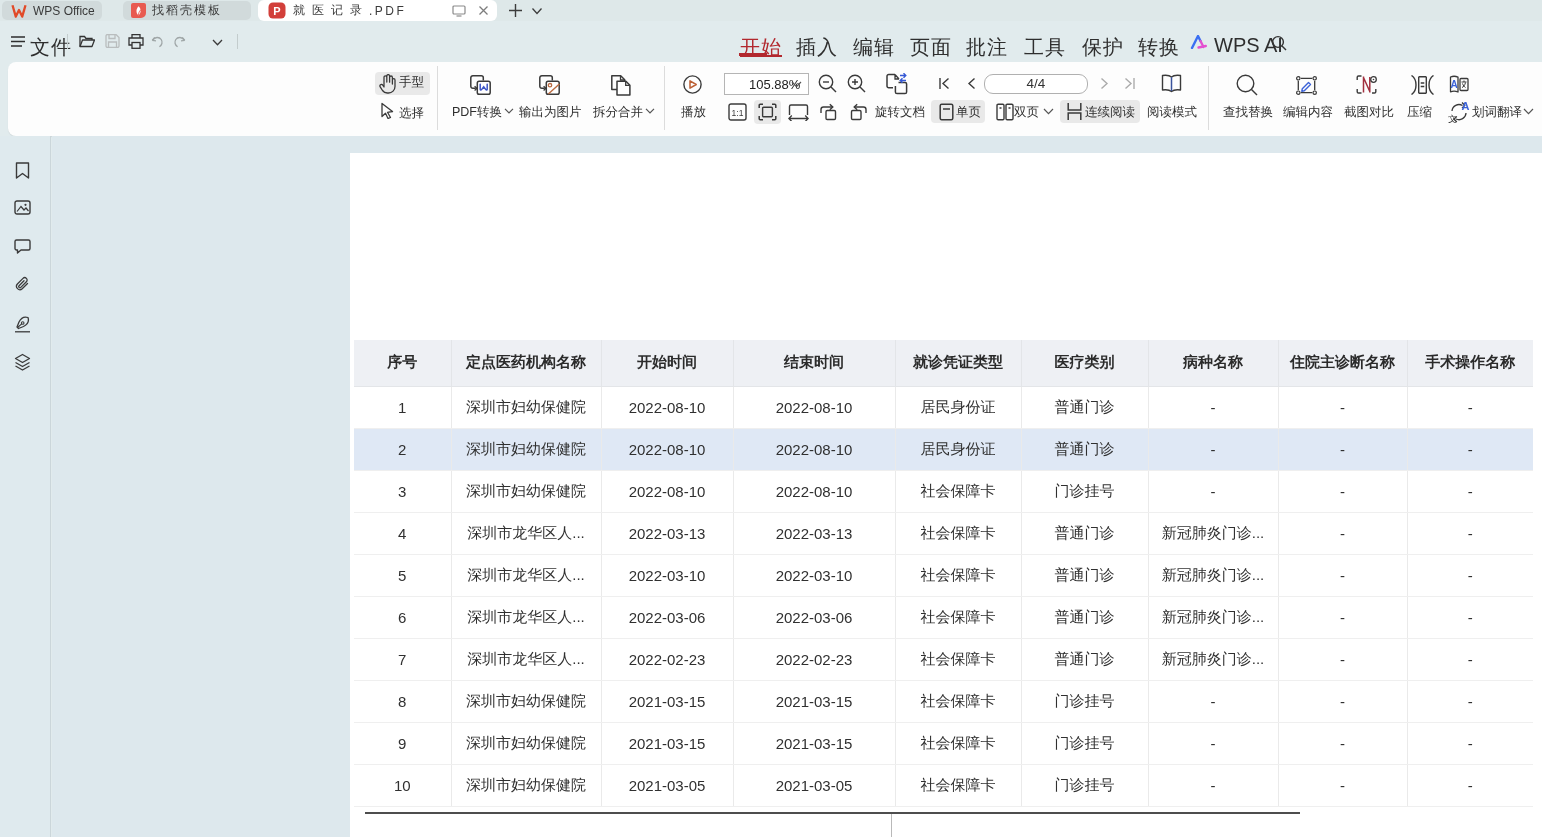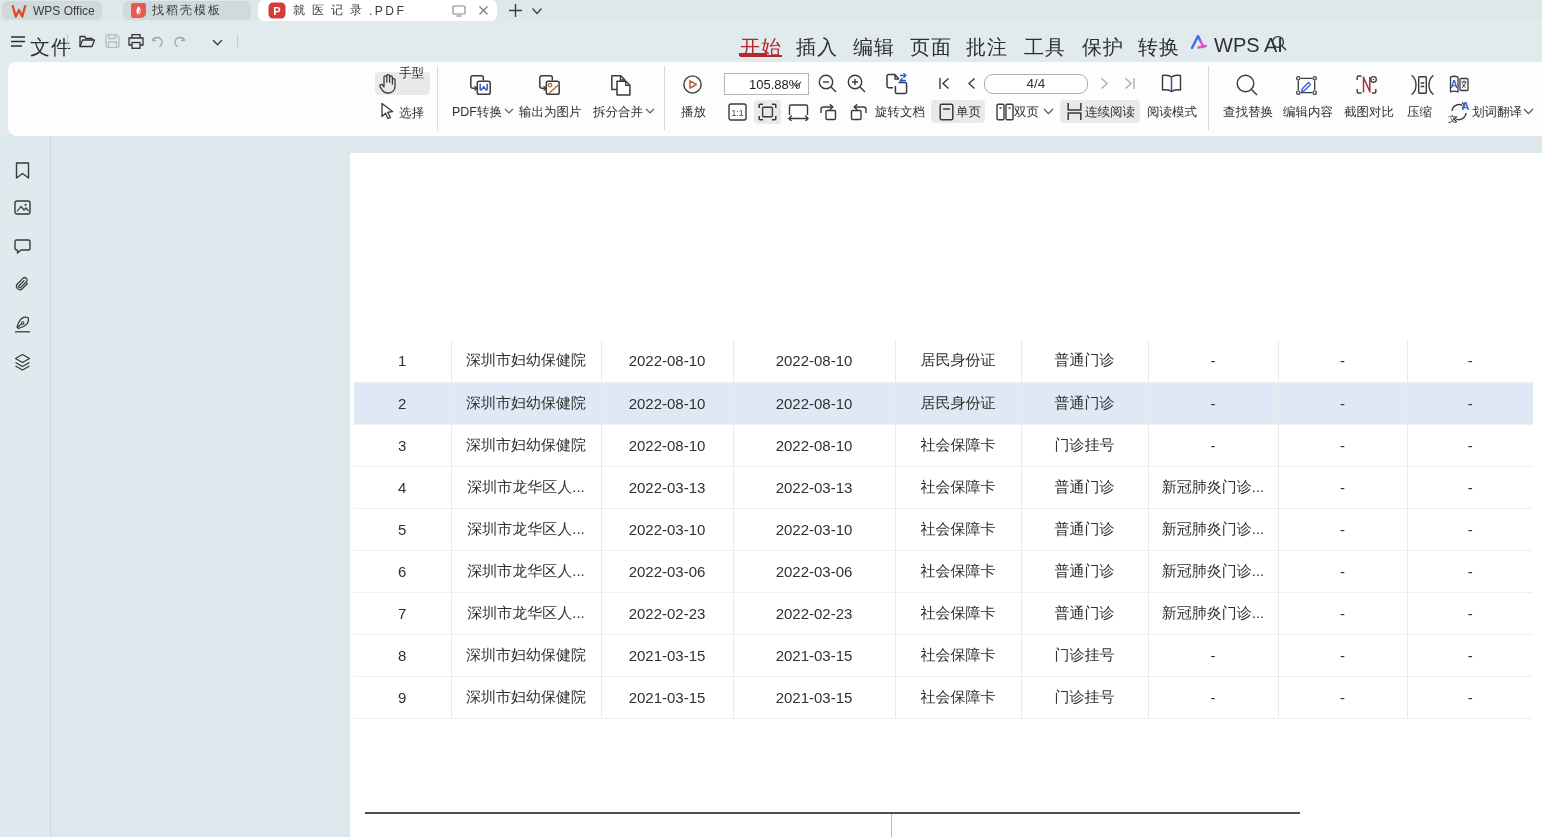--- a/index.html
+++ b/index.html
@@ -118,21 +118,21 @@
       <path d="M10.5 6 L13.5 12 M8.5 12.5 L15.8 11" fill="none" stroke="#e44fd0" stroke-width="2.4" stroke-linecap="round"></path>
     </svg>
   <svg class="ic" style="left:1271px;top:14px;" width="16" height="16" viewBox="0 0 16 16">
       <circle cx="7" cy="7" r="5.4" fill="none" stroke="#333" stroke-width="1.4"></circle>
       <path d="M11 11 L15 15" stroke="#333" stroke-width="1.4"></path>
     </svg>
 </div>
 <div id="toolbar">
 
   <div class="tbtn" style="left:367px; top:10px; width:55px; height:23px;"></div>
-  <div class="tlabel" style="left:391px; top:3px;">手型</div>
+  <div class="tlabel" style="left:391px; top:12px;">手型</div>
   <div class="tlabel" style="left:391px; top:43px;">选择</div>
   <div style="position:absolute; left:429px; top:4px; width:1px; height:64px; background:#dcdcdc;"></div>
   <div class="tlabel" style="left:444px;">PDF转换</div>
   <svg class="ic" style="left:496px;top:46px;" width="10" height="6" viewBox="0 0 10 6">
       <path d="M1 0.8 L5 5 L9 0.8" fill="none" stroke="#555" stroke-width="1.2"></path>
     </svg>
   <div class="tlabel" style="left:511px;">输出为图片</div>
   <div class="tlabel" style="left:585px;">拆分合并</div>
   <svg class="ic" style="left:637px;top:46px;" width="10" height="6" viewBox="0 0 10 6">
       <path d="M1 0.8 L5 5 L9 0.8" fill="none" stroke="#555" stroke-width="1.2"></path>
@@ -365,20 +365,31 @@
           <col style="width:150px">
           <col style="width:132px">
           <col style="width:162px">
           <col style="width:126px">
           <col style="width:127px">
           <col style="width:130px">
           <col style="width:129px">
           <col style="width:126px">
 </colgroup>
 <tbody>
+          <tr>
+            <th>序号</th>
+            <th>定点医药机构名称</th>
+            <th>开始时间</th>
+            <th>结束时间</th>
+            <th>就诊凭证类型</th>
+            <th>医疗类别</th>
+            <th>病种名称</th>
+            <th>住院主诊断名称</th>
+            <th>手术操作名称</th>
+          </tr>
 <tr>
             <td>1</td>
             <td>深圳市妇幼保健院</td>
             <td>2022-08-10</td>
             <td>2022-08-10</td>
             <td>居民身份证</td>
             <td>普通门诊</td>
             <td>-</td>
             <td>-</td>
             <td>-</td>
@@ -464,18 +475,29 @@
             <td>9</td>
             <td>深圳市妇幼保健院</td>
             <td>2021-03-15</td>
             <td>2021-03-15</td>
             <td>社会保障卡</td>
             <td>门诊挂号</td>
             <td>-</td>
             <td>-</td>
             <td>-</td>
           </tr>
+<tr>
+            <td>10</td>
+            <td>深圳市妇幼保健院</td>
+            <td>2021-03-05</td>
+            <td>2021-03-05</td>
+            <td>社会保障卡</td>
+            <td>门诊挂号</td>
+            <td>-</td>
+            <td>-</td>
+            <td>-</td>
+          </tr>
 </tbody>
       </table>
 </div>
 <div style="position:absolute; left:15px; top:659px; width:935px; height:2px; background:#4d4d4d;"></div>
 <div style="position:absolute; left:541px; top:661px; width:1px; height:23px; background:#b9b9b9;"></div>
 </div>
 
 </body></html>

